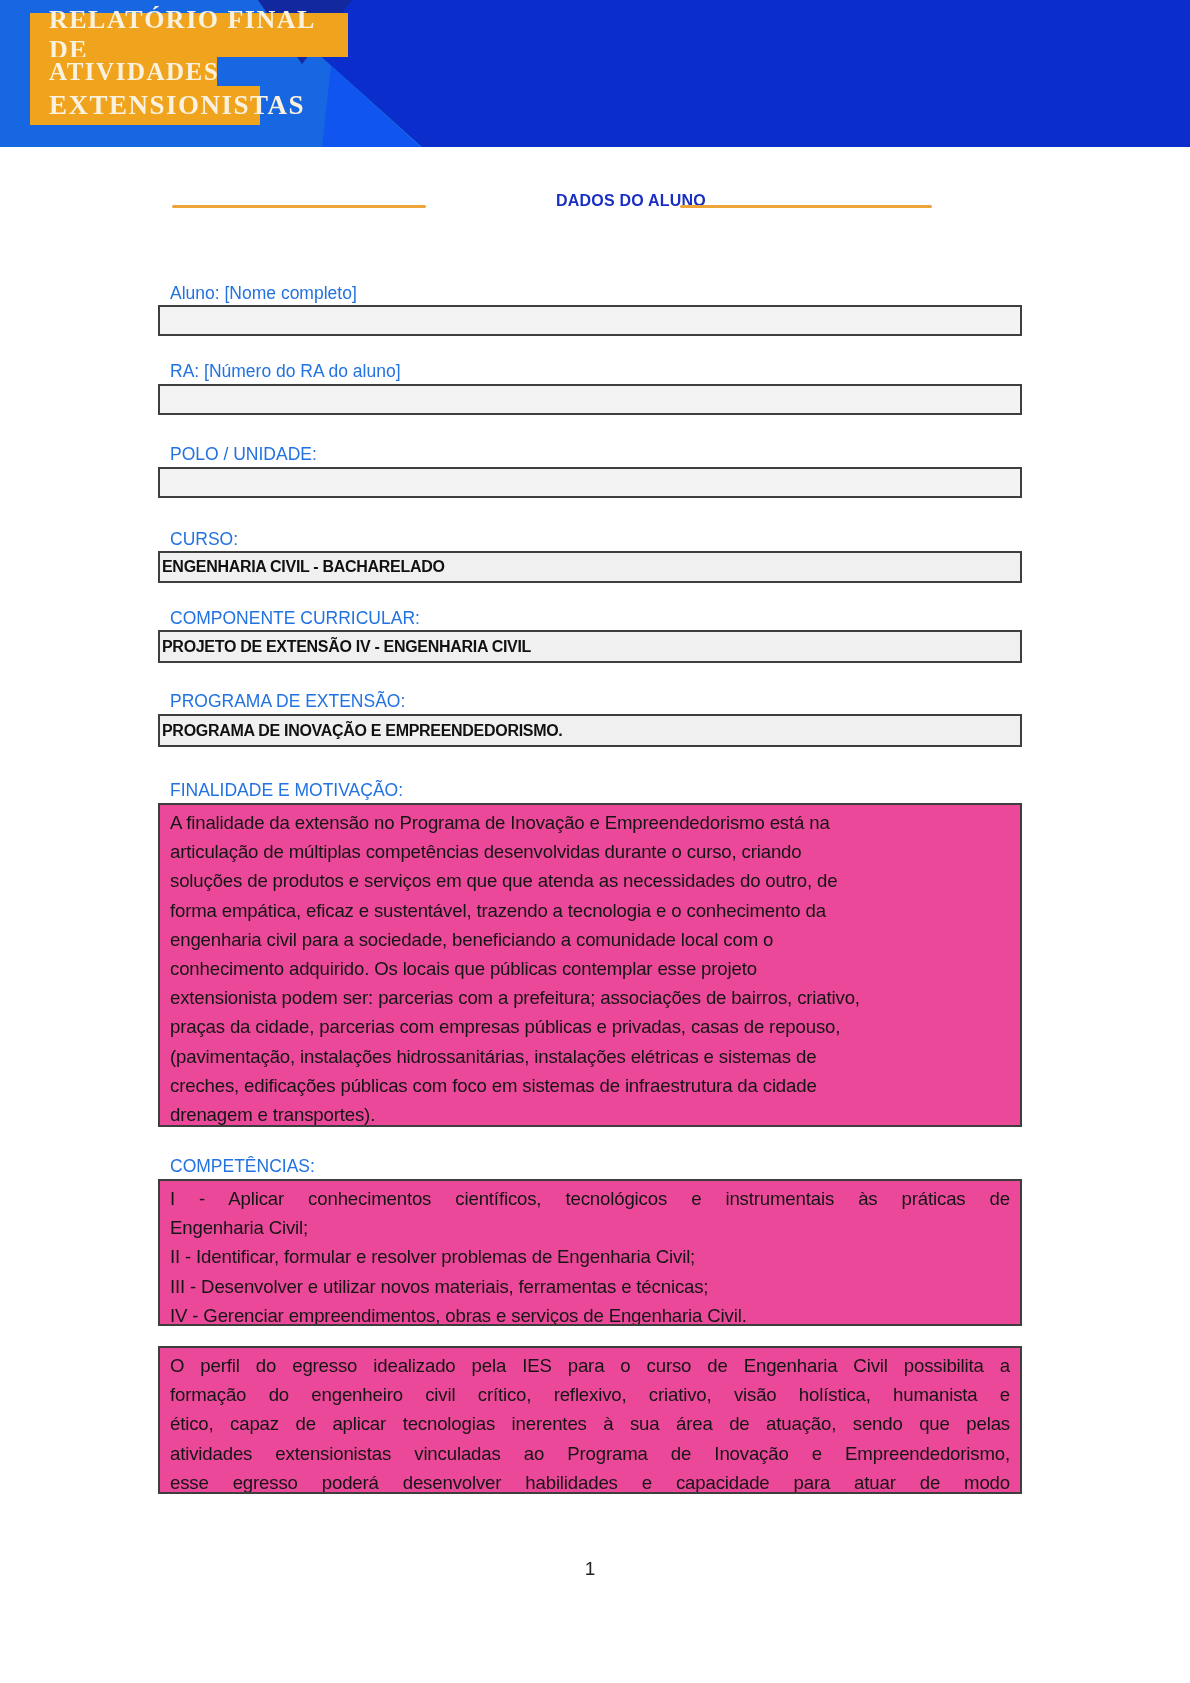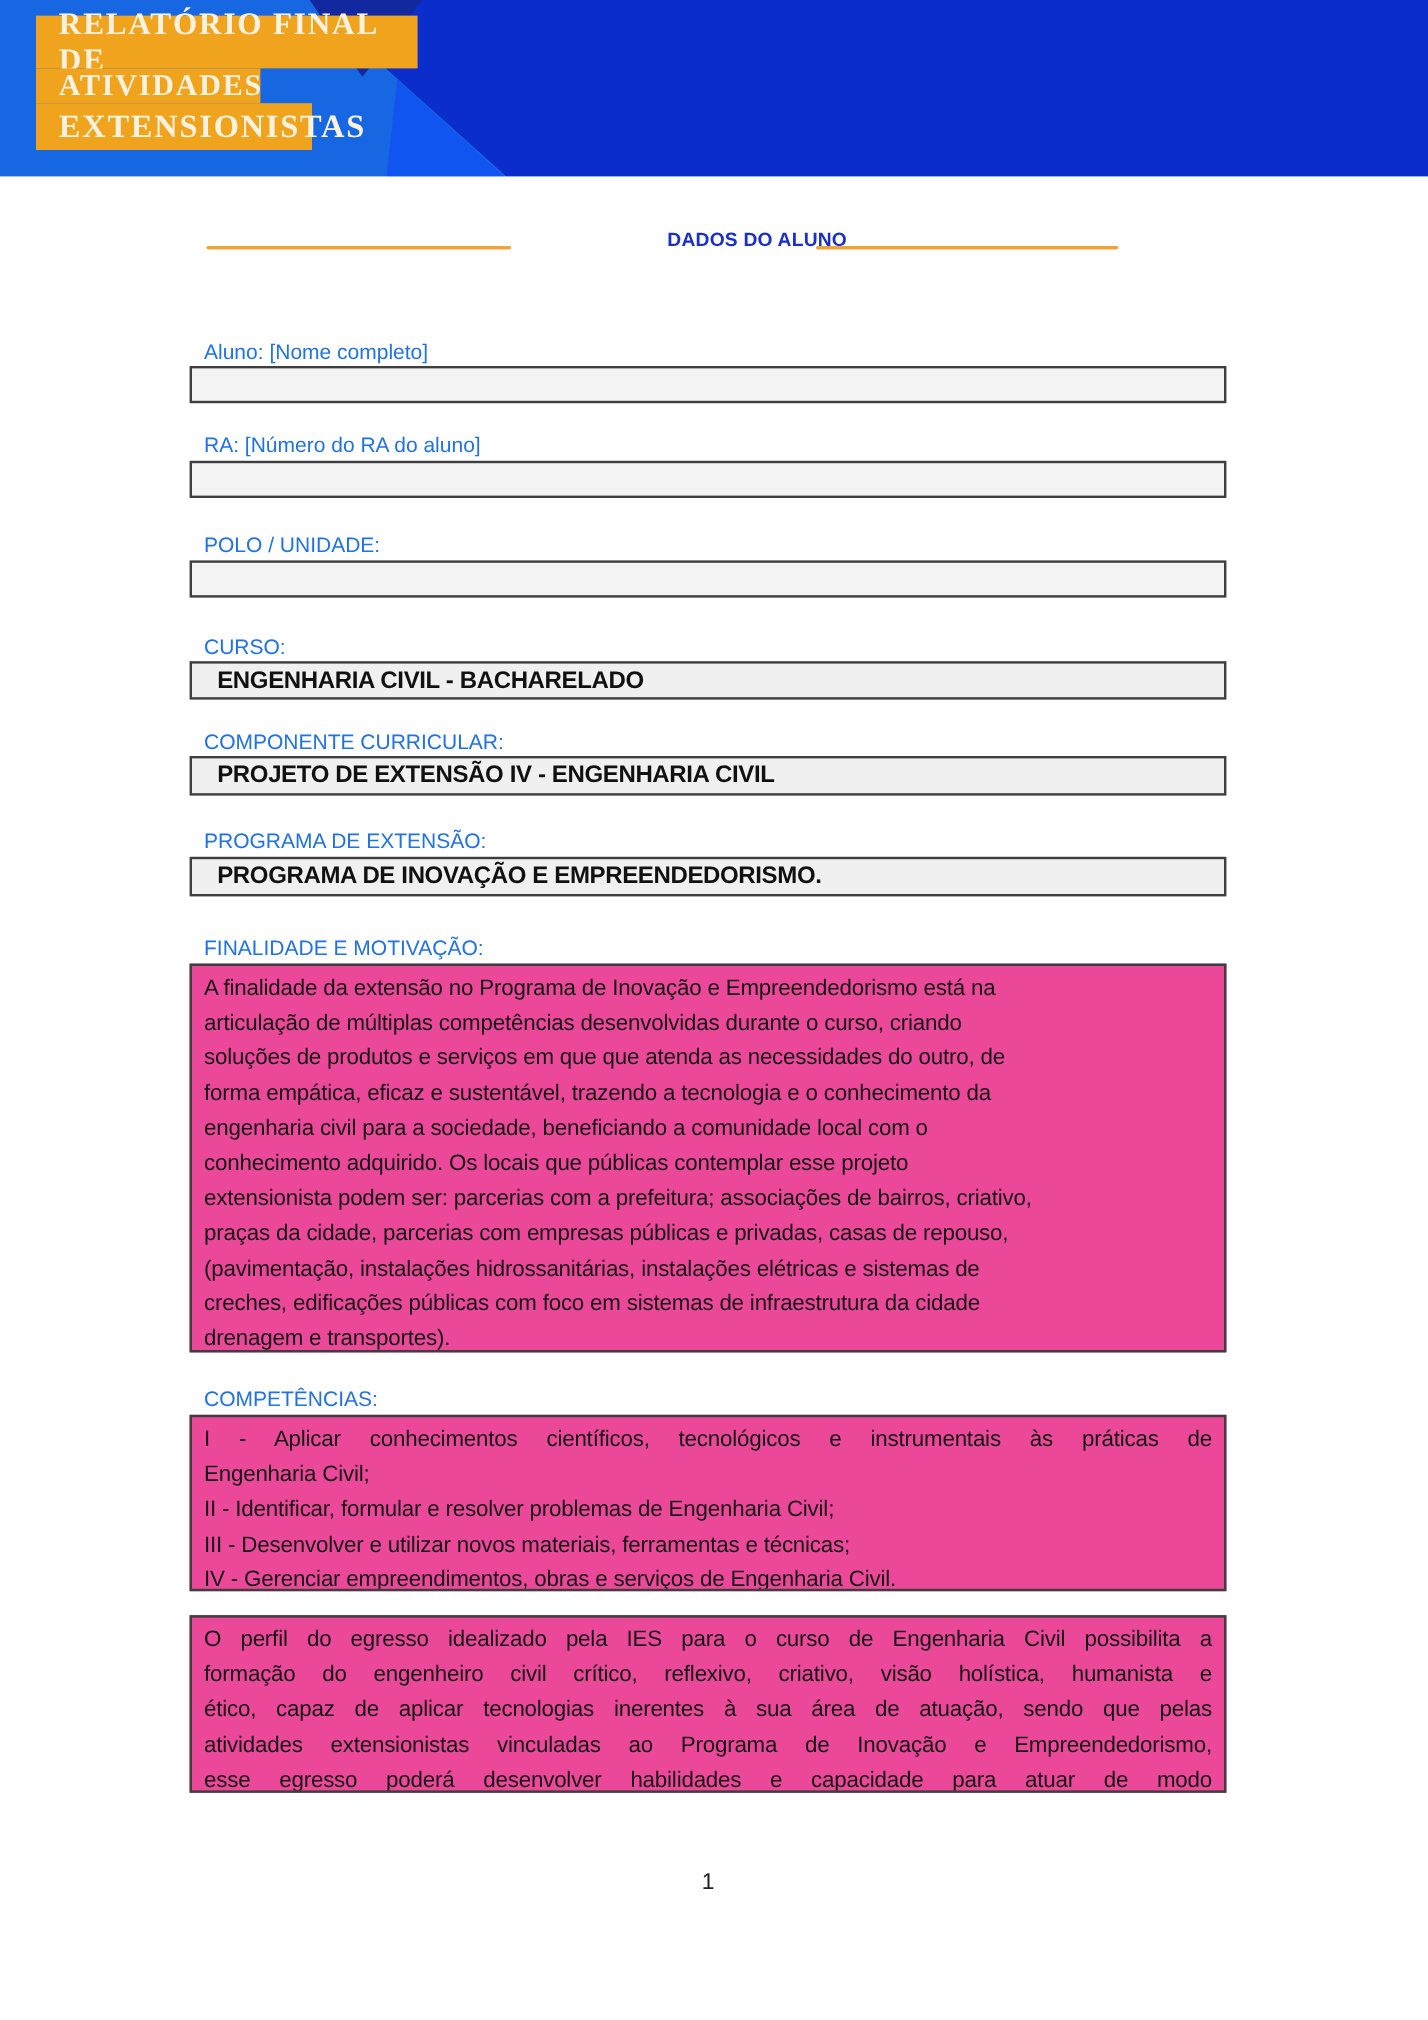--- a/index.html
+++ b/index.html
@@ -25,22 +25,22 @@
   .sec-title{position:absolute;left:0;top:192px;width:1190px;text-align:center;
         color:#1A2FC4;font-weight:700;font-size:16px;letter-spacing:.2px;padding-left:36px;}
   .rule{position:absolute;top:205px;height:3px;background:#EDA43A;border-radius:2px;}
   .rule-l{left:172px;width:254px;}
   .rule-r{left:680px;width:252px;}
 
   
   .lbl{position:absolute;left:170px;color:#2272E2;font-size:17.5px;}
   .box{position:absolute;left:158px;width:864px;box-sizing:border-box;
         background:#F2F2F2;border:2px solid #3E3E3E;}
-  .valbox{display:flex;align-items:center;padding-left:21px;background:#F0F0F0;
-        font-weight:700;font-size:20px;color:#111;letter-spacing:-.3px;}
+  .valbox{display:flex;align-items:center;padding-left:2px;background:#F0F0F0;
+        font-weight:700;font-size:16px;color:#111;letter-spacing:-.3px;}
   .pbox{padding:3px 10px 0 10px;background:#ec4899;overflow:hidden;}
   .pline{font-size:18.6px;color:#151515;line-height:29.2px;letter-spacing:-.15px;
         white-space:normal;}
   .just{text-align:justify;text-align-last:justify;}
 
   .pagenum{position:absolute;left:158px;width:864px;top:1558px;text-align:center;
         color:#222;font-size:19px;}
 </style>
 </head>
 <body>

